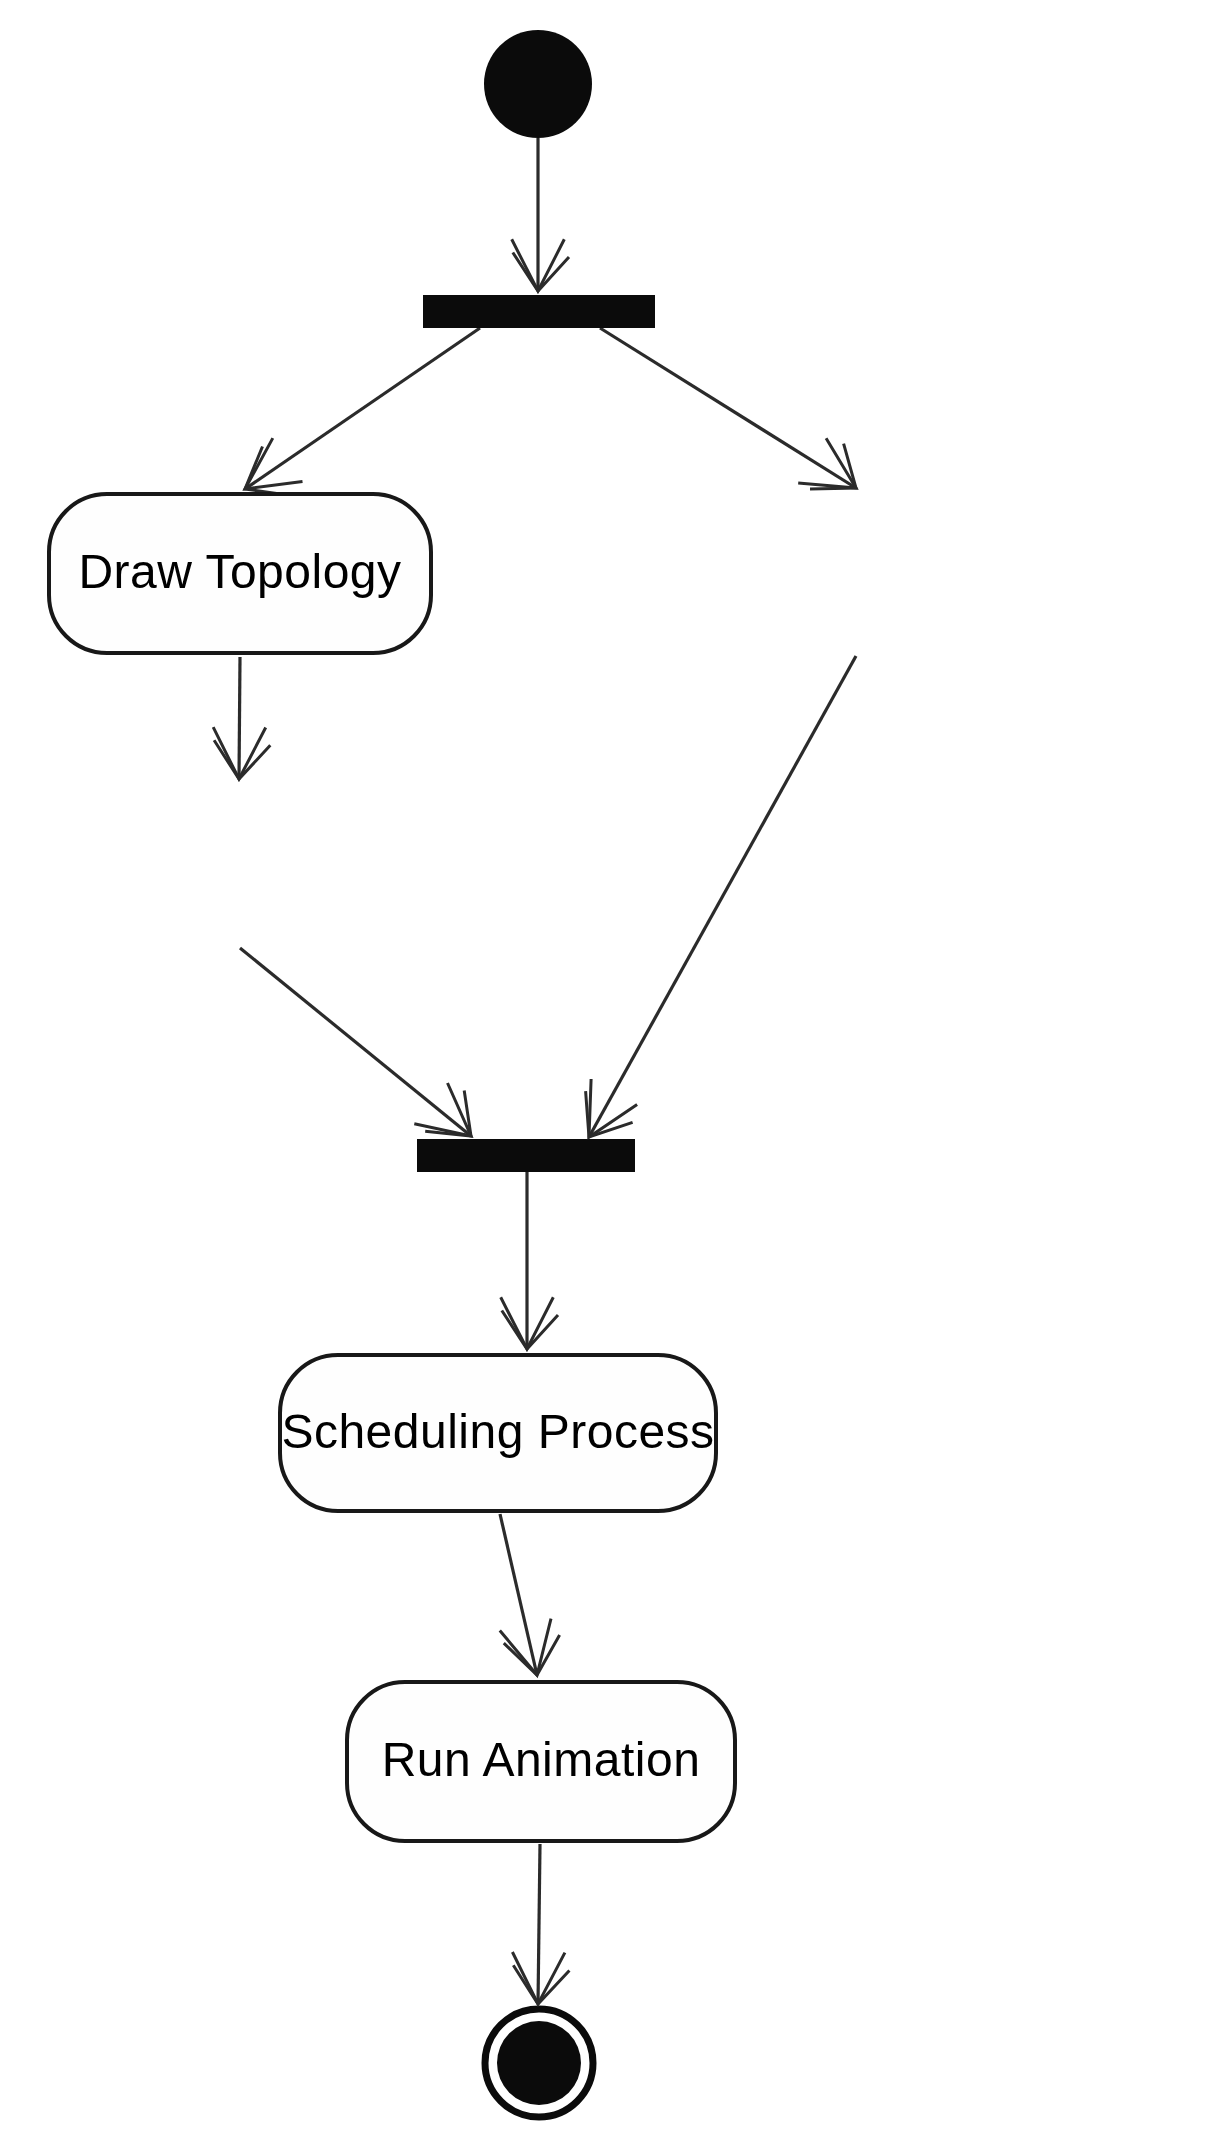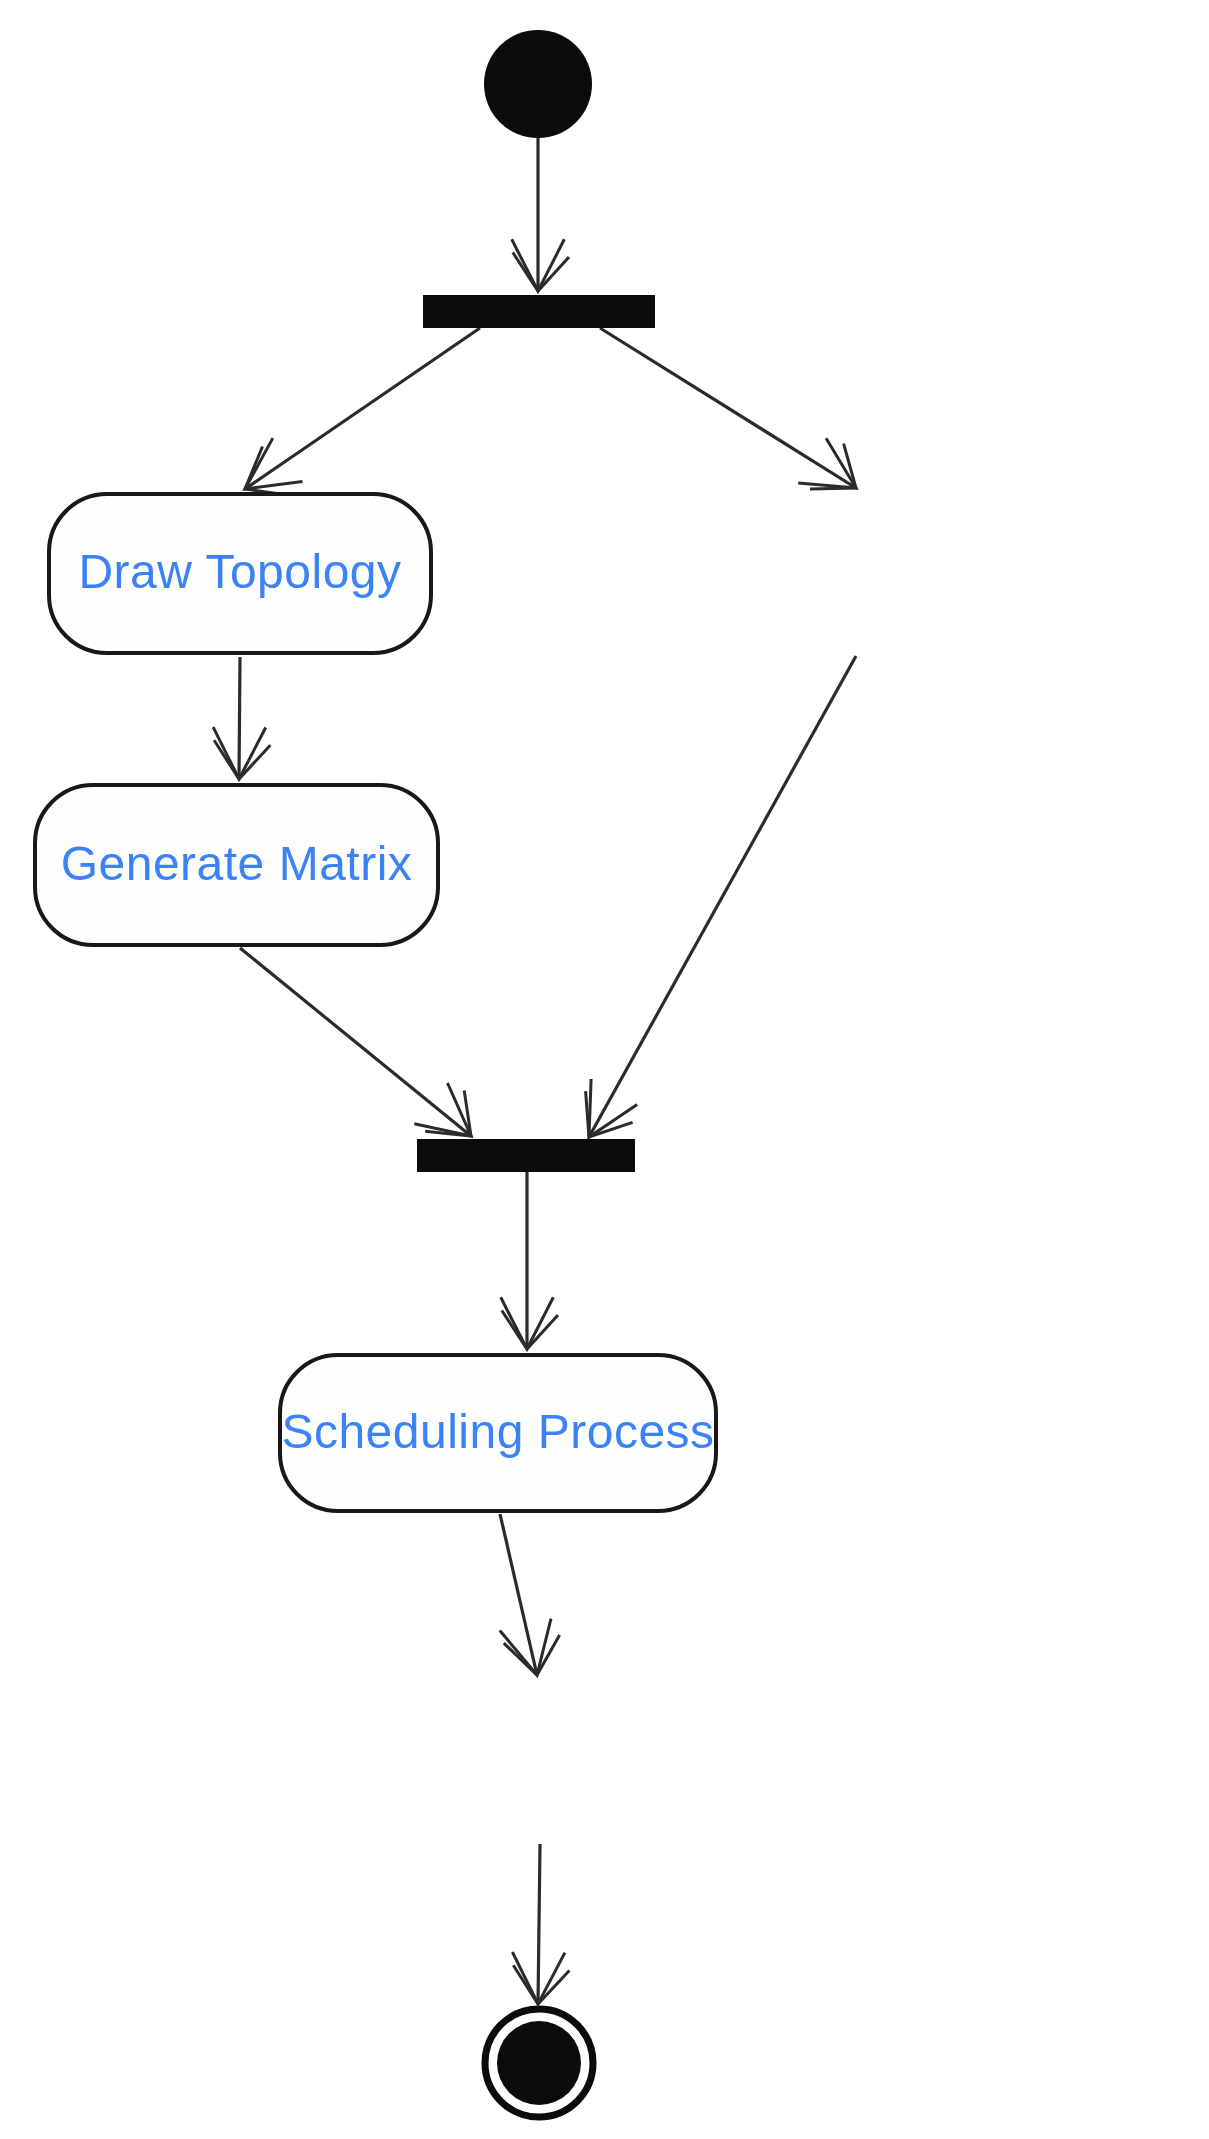--- a/index.html
+++ b/index.html
@@ -24,21 +24,21 @@
   }
   .action-node {
     position: absolute;
     box-sizing: border-box;
     border: 4px solid #181818;
     border-radius: 60px;
     background: #fefefe;
     display: flex;
     align-items: center;
     justify-content: center;
-    color: #3b82f6;
+    color: #000000;
     font-size: 48px;
     white-space: nowrap;
     letter-spacing: 0.5px;
   }
   .action-node .label {
     transform: translateY(-2px);
   }
   #node-draw-topology      { left: 47px;  top: 492px;  width: 386px; height: 163px; }
   #node-input-matrix       { left: 623px; top: 492px;  width: 469px; height: 161px; font-size: 46px; }
   #node-generate-matrix    { left: 33px;  top: 783px;  width: 407px; height: 164px; }
@@ -85,22 +85,22 @@
       <polyline points="503.8,1643.1 537,1675 559.6,1634.9" fill="none" stroke="#2b2b2b" stroke-width="3"></polyline>
       <polyline points="512.4,1952.0 538,2004 564.9,1952.6" fill="none" stroke="#2b2b2b" stroke-width="3"></polyline>
       <polyline points="513.3,1965.2 538,2004 569.4,1970.4" fill="none" stroke="#2b2b2b" stroke-width="3"></polyline>
     </svg>
 
   <div class="action-node" id="node-draw-topology">
     <span class="label">Draw Topology</span>
   </div>
 
 
-  <div class="action-node" id="node-generate-matrix">
-    <span class="label">Generate Matrix</span>
-  </div>
 
   <div class="action-node" id="node-scheduling-process">
     <span class="label">Scheduling Process</span>
   </div>
 
+  <div class="action-node" id="node-run-animation">
+    <span class="label">Run Animation</span>
+  </div>
 
 </div>
 
 </body></html>

